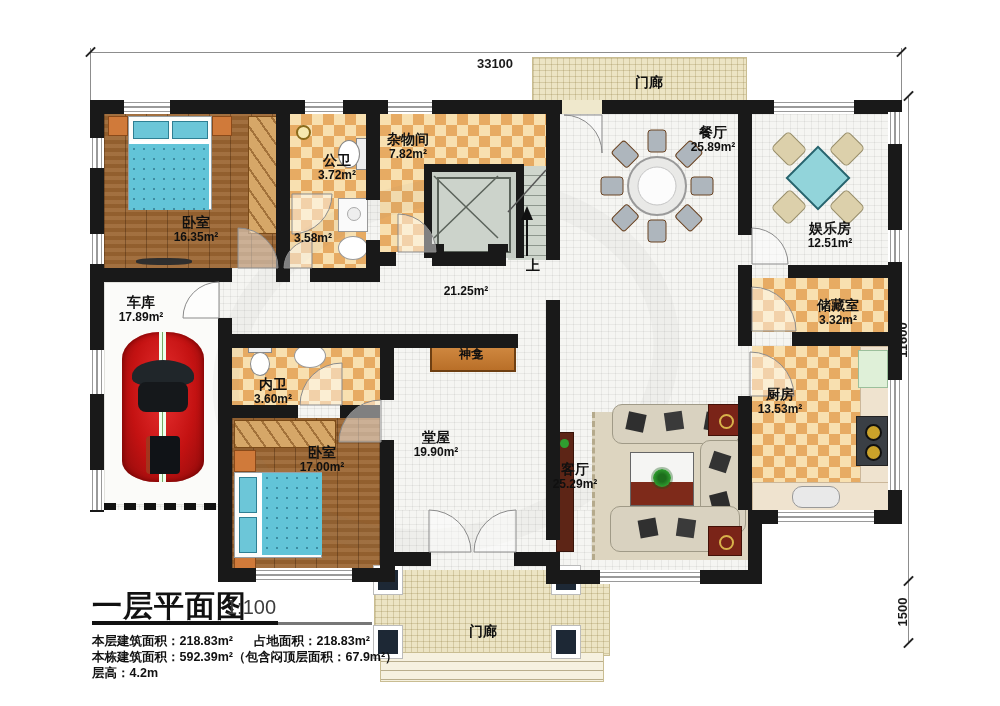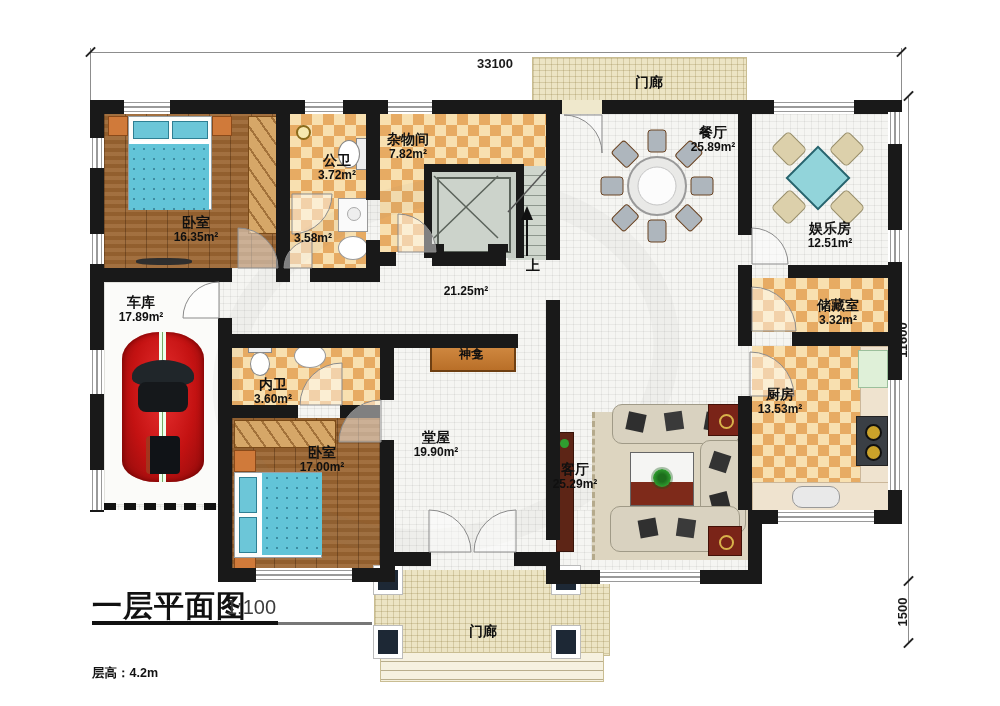--- a/index.html
+++ b/index.html
@@ -340,17 +340,25 @@
   <div class="tick" style="left:902px;top:95px"></div>
   <div class="tick" style="left:902px;top:580px"></div>
   <div class="tick" style="left:902px;top:642px"></div>
   <div class="dimtxt vtxt" style="left:902px;top:340px">11600</div>
   <div class="dimtxt vtxt" style="left:902px;top:612px">1500</div>
 
   <div class="tb-title" style="left:92px;top:586px">一层平面图</div>
   <div class="tb-scale" style="left:226px;top:596px">1:100</div>
   <div class="abs" style="left:92px;top:621px;width:186px;height:4px;background:#111;z-index:30"></div>
   <div class="abs" style="left:278px;top:622px;width:94px;height:3px;background:#777;z-index:30"></div>
+  <div class="tb-line" style="left:92px;top:633px">
+    <span>本层建筑面积：</span><span>218.83m²</span>
+    <span style="display:inline-block;width:14px"></span>
+    <span>占地面积：</span><span>218.83m²</span>
+  </div>
+  <div class="tb-line" style="left:92px;top:649px">
+    <span>本栋建筑面积：</span><span>592.39m²</span><span>（包含闷顶层面积：67.9m²）</span>
+  </div>
   <div class="tb-line" style="left:92px;top:665px">
     <span>层高：</span><span>4.2m</span>
   </div>
 
 </div>
 
 </body></html>

